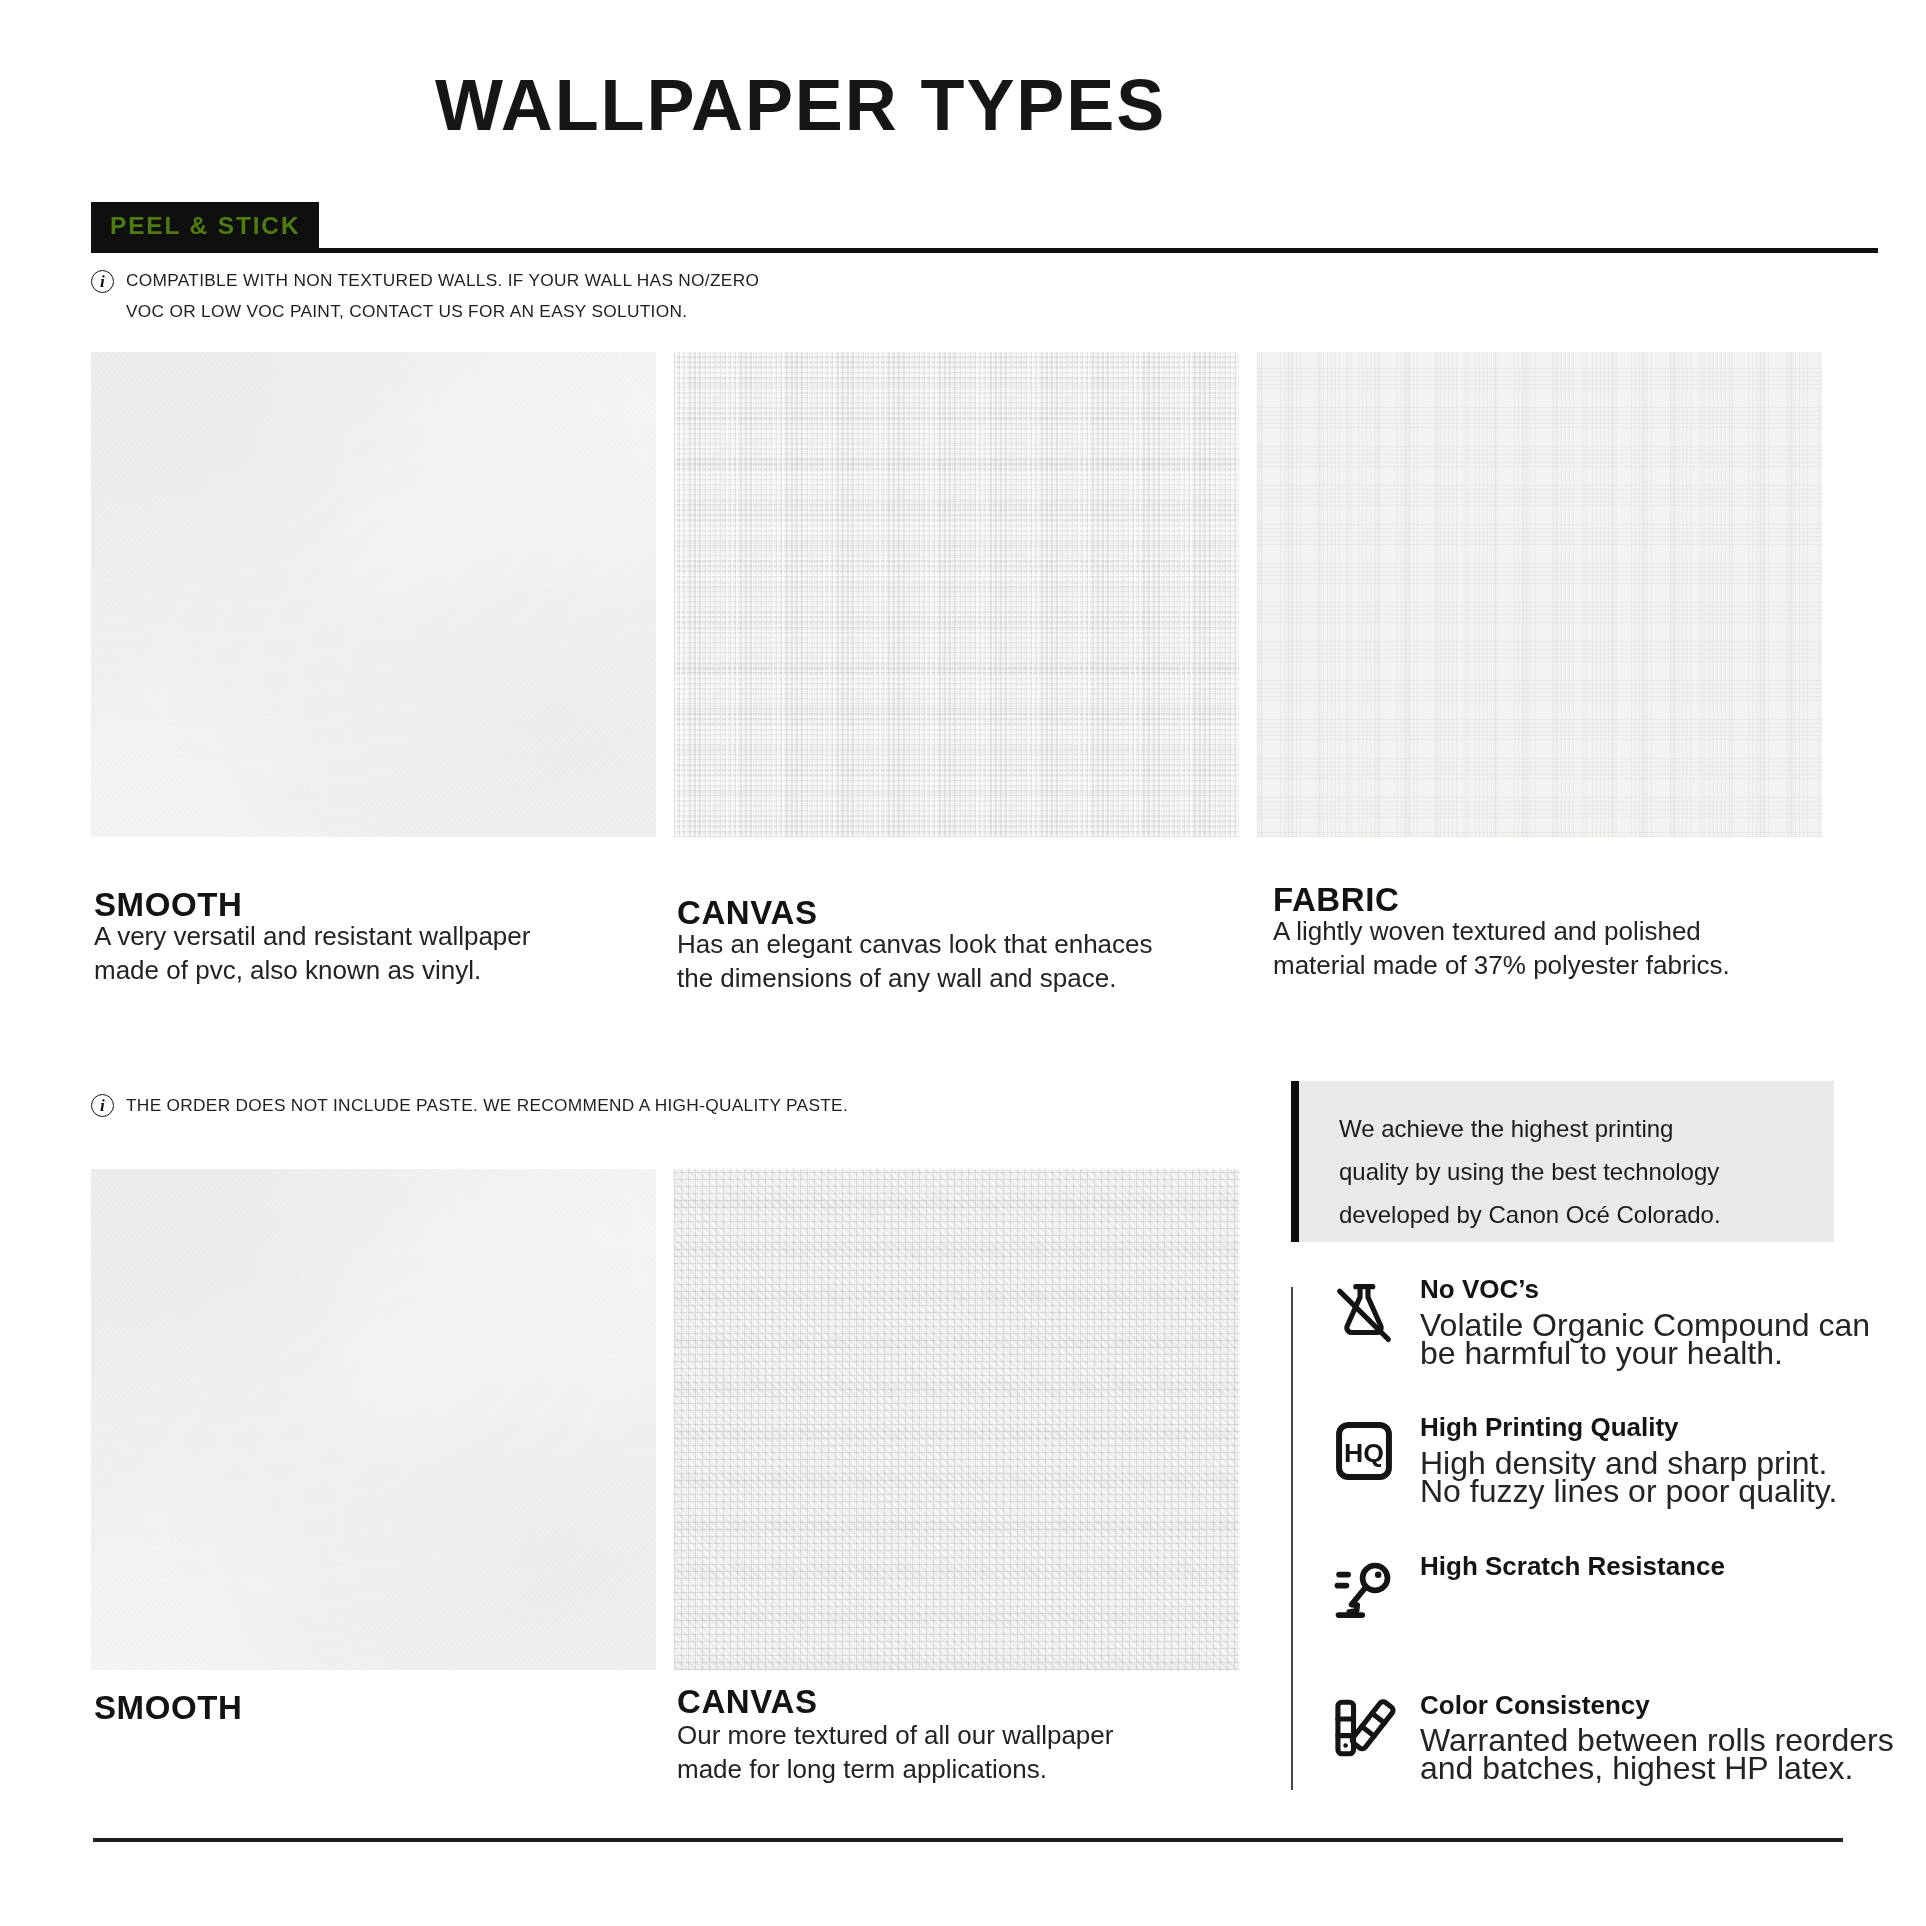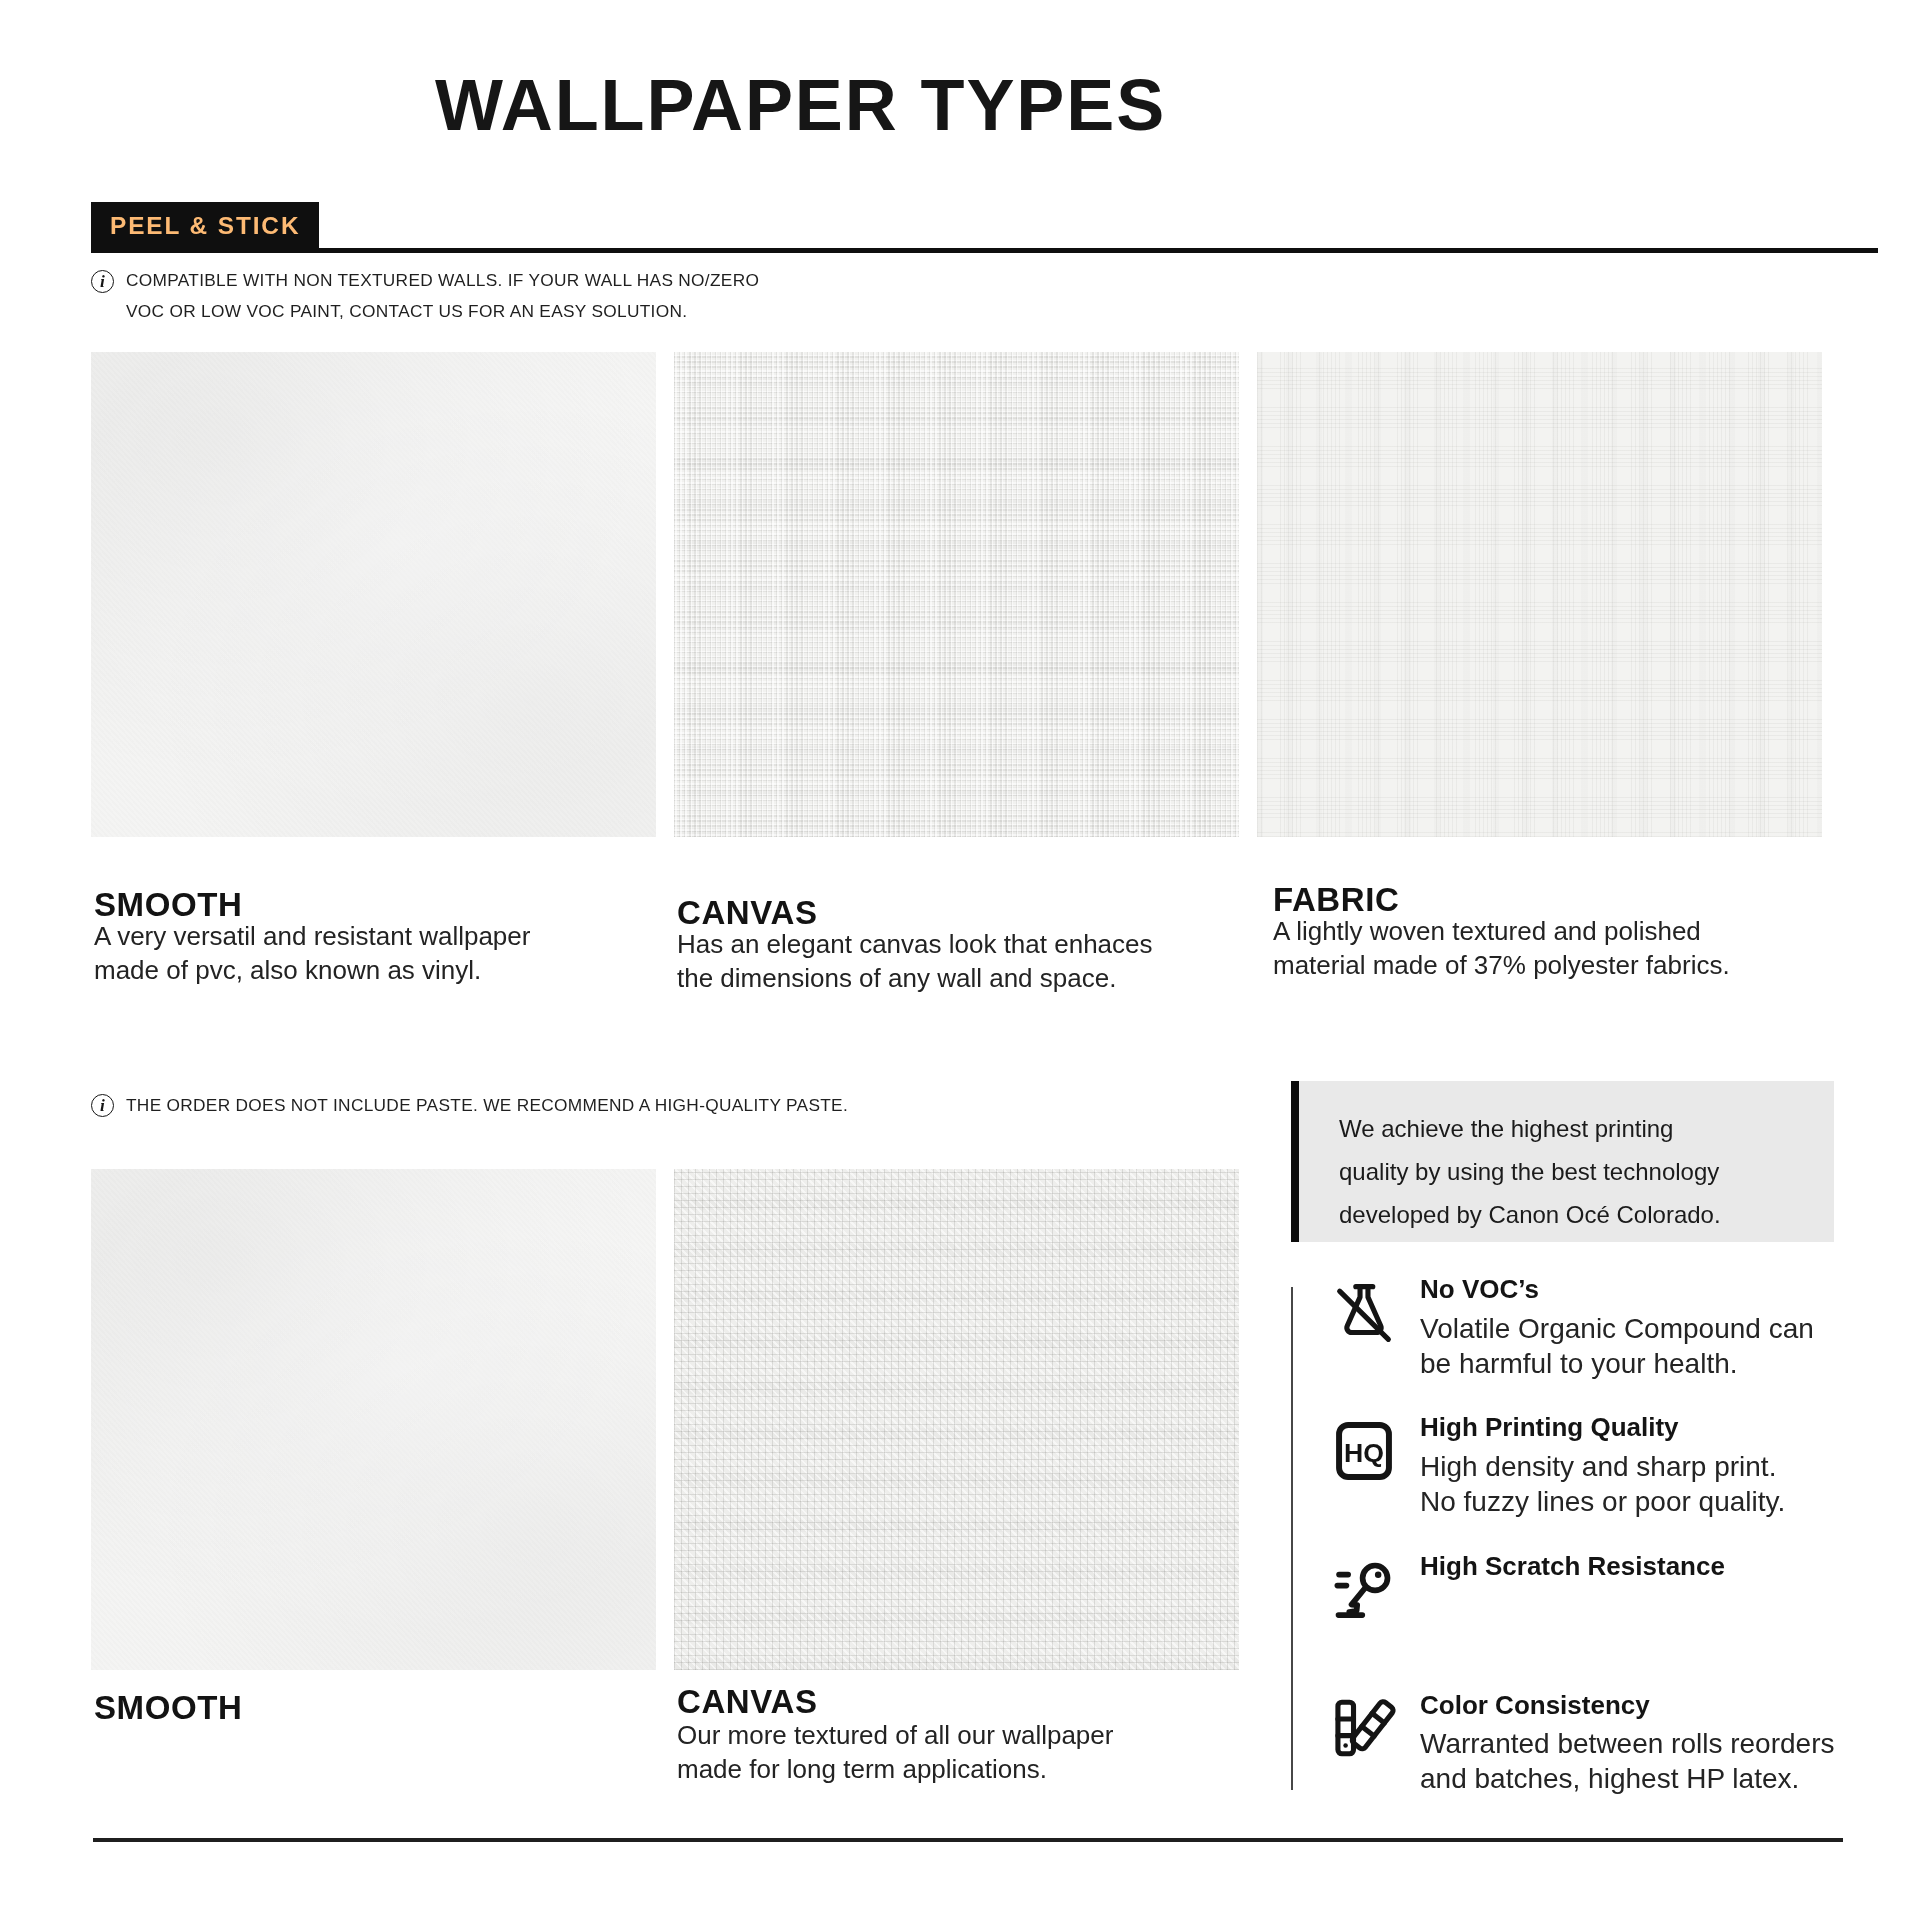--- a/index.html
+++ b/index.html
@@ -3,21 +3,21 @@
 <meta charset="utf-8">
 <style>
   html,body{margin:0;padding:0;background:#ffffff;}
   #page{position:relative;width:1926px;height:1926px;background:#ffffff;overflow:hidden;
         font-family:"Liberation Sans", sans-serif;color:#1d1d1b;}
 
   .page-title{position:absolute;left:0;top:64px;width:1601px;text-align:center;
     font-size:72px;font-weight:700;letter-spacing:1.9px;color:#161616;}
 
   .section-rule{position:absolute;border-bottom:5.8px solid #0f0f0f;font-size:0;}
-  .section-label{display:inline-block;background:#0f0f0f;color:#fdba74;
+  .section-label{display:inline-block;background:#0f0f0f;color:#4d7c0f;
     font-size:24.4px;font-weight:700;letter-spacing:1.9px;padding:9.6px 19px 8.3px 19px;}
 
   .info-icon{position:absolute;width:23px;height:23px;border:1.9px solid #141414;border-radius:50%;
     display:flex;align-items:center;justify-content:center;
     font-family:"Liberation Serif", serif;font-style:italic;font-weight:700;font-size:17.3px;color:#141414;box-sizing:border-box;}
   .note-text{position:absolute;font-size:17.3px;letter-spacing:0.3px;line-height:31px;
     white-space:pre-line;color:#1f1f1f;font-weight:400;}
 
   .swatch{position:absolute;width:565px;}
   .tex-smooth{background-color:#f4f4f3;background-image:
@@ -43,21 +43,21 @@
   .sw-desc{position:absolute;font-size:26px;line-height:34px;white-space:pre-line;color:#232323;}
 
   .gray-box{position:absolute;left:1291px;top:1081px;width:543px;height:161px;box-sizing:border-box;
     border-left:8.3px solid #0c0c0c;background:#e9e9e9;padding:26px 31px 0 40px;
     font-size:24px;line-height:43px;white-space:pre-line;color:#1b1b1b;}
   .v-sep{position:absolute;left:1291px;top:1287px;width:1.9px;height:503px;background:#474747;}
 
   .feat-icon{position:absolute;left:1330px;width:68px;height:68px;}
   .feat-icon svg{width:68px;height:68px;display:block;}
   .feat-title{position:absolute;left:1420px;font-size:26px;font-weight:700;color:#141414;}
-  .feat-body{position:absolute;left:1420px;font-size:28px;line-height:35px;white-space:pre-line;color:#242424;}
+  .feat-body{position:absolute;left:1420px;font-size:32px;line-height:28px;white-space:pre-line;color:#242424;}
 
   .bottom-rule{position:absolute;left:93px;top:1838px;width:1750px;height:3.9px;background:#1f1f1f;}
   .ic{stroke:#141414;stroke-width:1.8;fill:none;stroke-linecap:round;stroke-linejoin:round;}
 </style>
 </head>
 <body>
 
 <div id="page">
 
   <div class="page-title">WALLPAPER TYPES</div>

